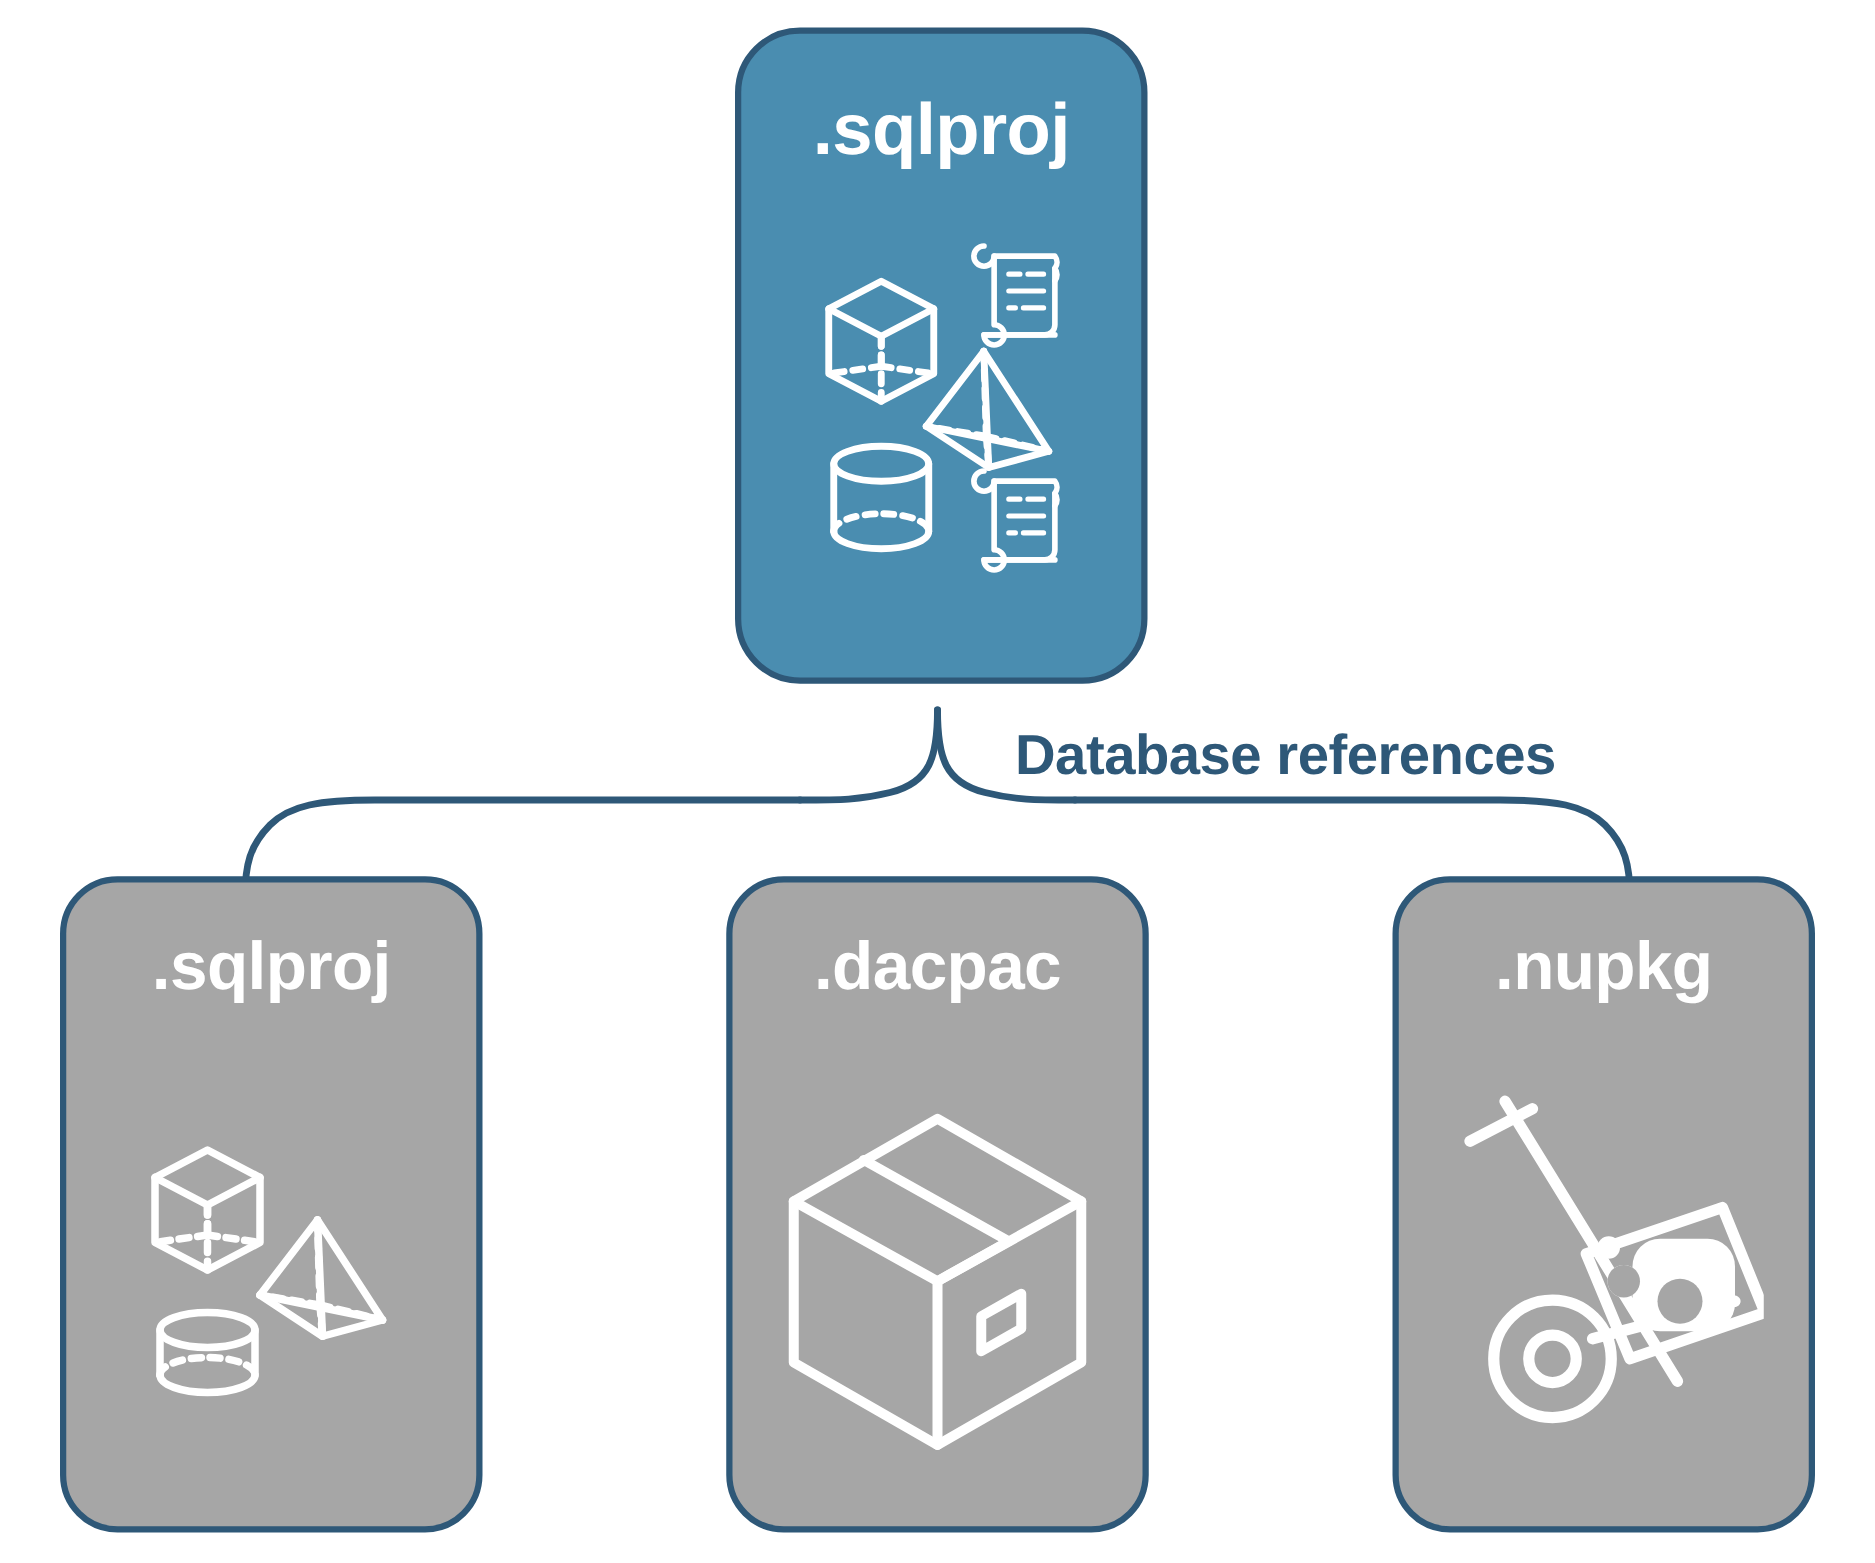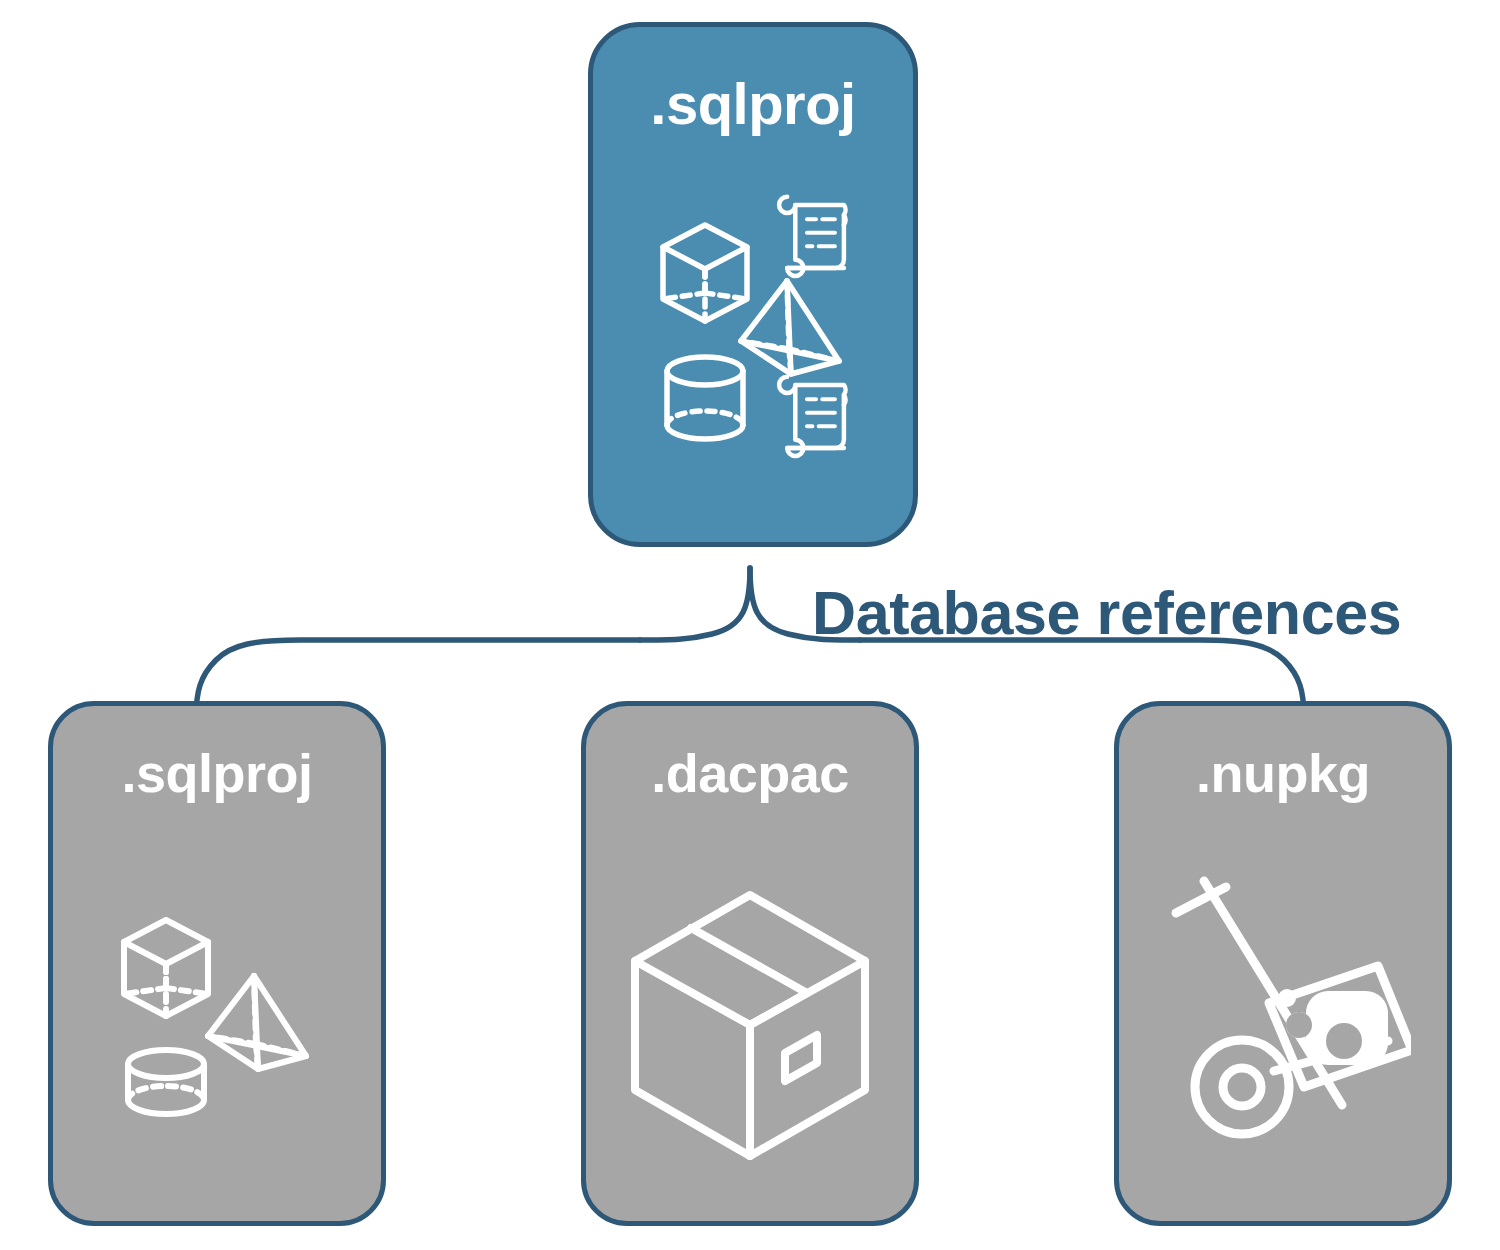--- a/index.html
+++ b/index.html
@@ -89,21 +89,21 @@
     top: 540px;
     width: 1500px;
     height: 200px;
     pointer-events: none;
   }
 
   #brace-label {
     position: absolute;
     left: 812px;
     top: 578px;
-    font-size: 61px;
+    font-size: 45px;
     font-weight: bold;
     color: #2e5878;
     letter-spacing: -0.4px;
     white-space: nowrap;
     user-select: none;
   }
 </style>
 </head>
 <body>
 

